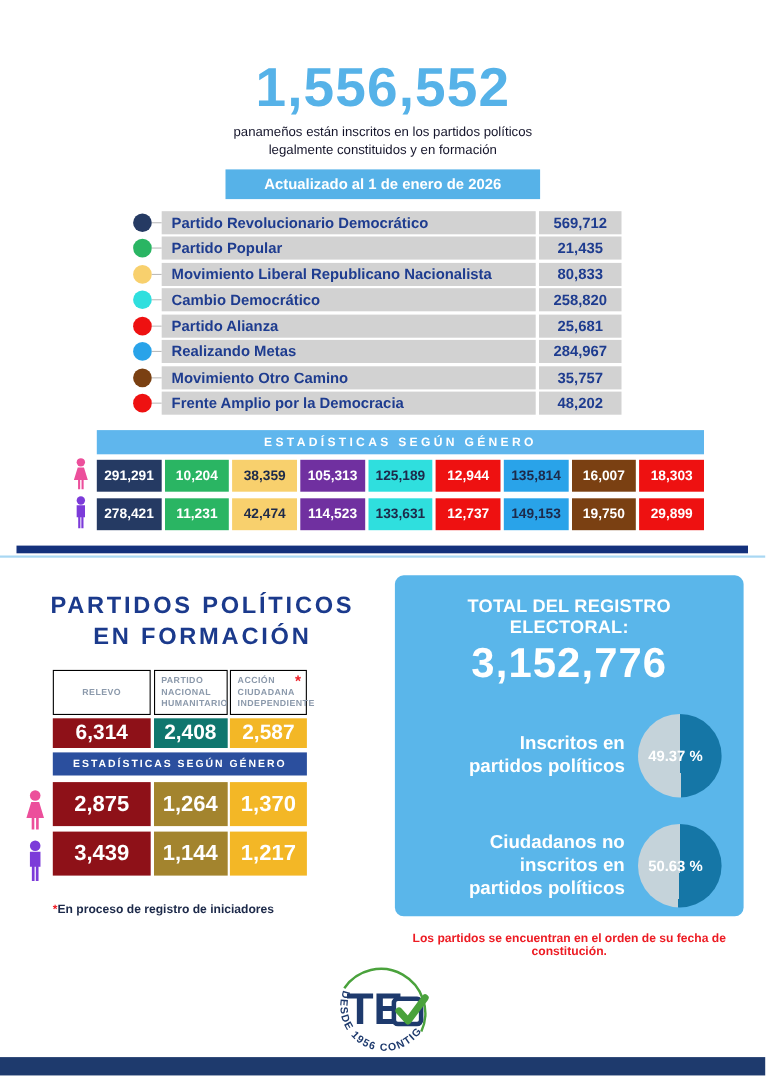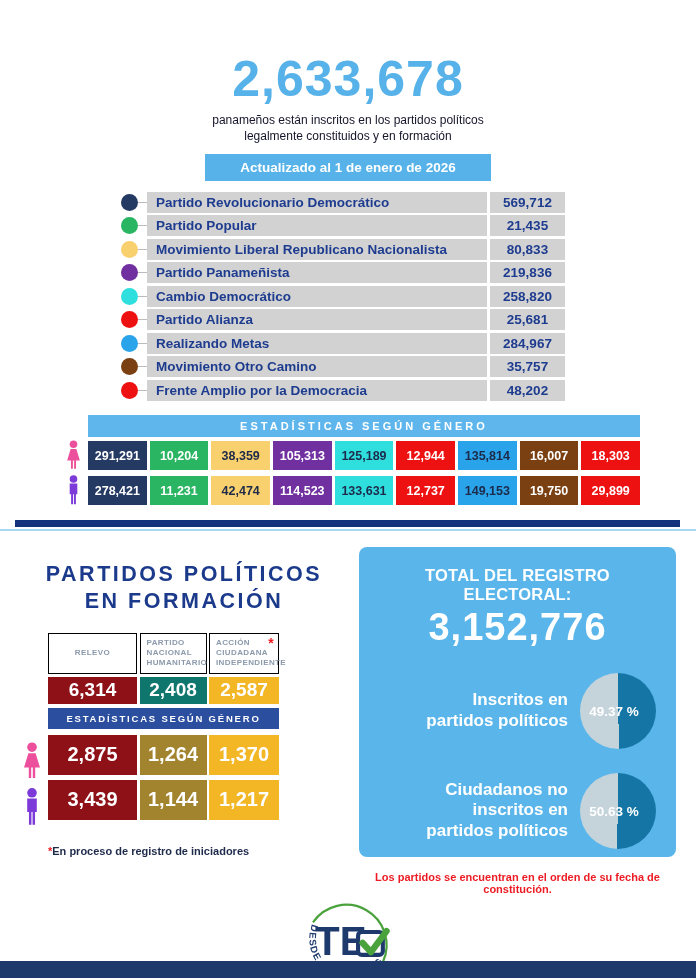--- a/index.html
+++ b/index.html
@@ -76,21 +76,21 @@
 
   
   .logo-wrap { display:flex; justify-content:center; margin-top:4px; }
   .bottom-bar { position:absolute; bottom:0; left:0; width:100%; height:17px; background:#1e3a6d; }
 </style>
 </head>
 <body>
 
 <div class="page">
 
-  <div class="big-number">2,633,678</div>
+  <div class="big-number">1,556,552</div>
   <div class="subtitle">
     <span>panameños están inscritos en los partidos políticos</span><br>
     <span>legalmente constituidos y en formación</span>
   </div>
   <div class="badge">Actualizado al 1 de enero de 2026</div>
 
   <div class="party-list">
     <div class="party-row">
       <span class="dot" style="background-color: rgb(37, 58, 99);"></span>
         <span class="connector"></span>
@@ -101,26 +101,20 @@
       <span class="dot" style="background-color: rgb(42, 181, 99);"></span>
         <span class="connector"></span>
       <div class="party-name">Partido Popular</div>
       <div class="party-total">21,435</div>
     </div>
     <div class="party-row">
       <span class="dot" style="background-color: rgb(248, 208, 109);"></span>
         <span class="connector"></span>
       <div class="party-name">Movimiento Liberal Republicano Nacionalista</div>
       <div class="party-total">80,833</div>
-    </div>
-    <div class="party-row">
-      <span class="dot" style="background-color: rgb(112, 48, 160);"></span>
-        <span class="connector"></span>
-      <div class="party-name">Partido Panameñista</div>
-      <div class="party-total">219,836</div>
     </div>
     <div class="party-row">
       <span class="dot" style="background-color: rgb(47, 223, 222);"></span>
         <span class="connector"></span>
       <div class="party-name">Cambio Democrático</div>
       <div class="party-total">258,820</div>
     </div>
     <div class="party-row">
       <span class="dot" style="background-color: rgb(238, 17, 17);"></span>
         <span class="connector"></span>

